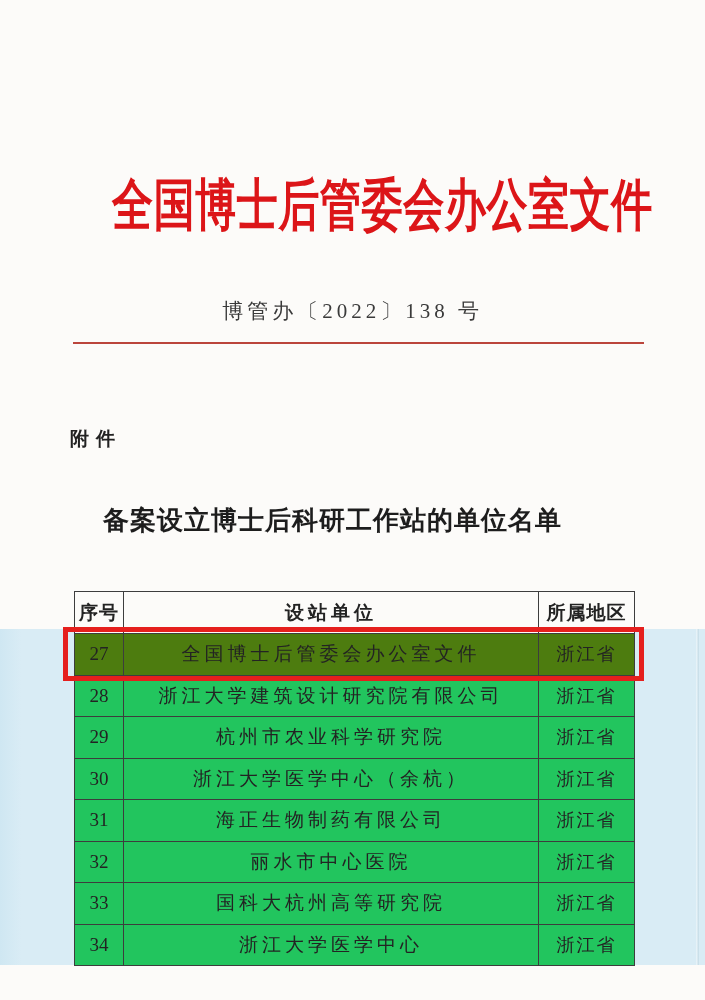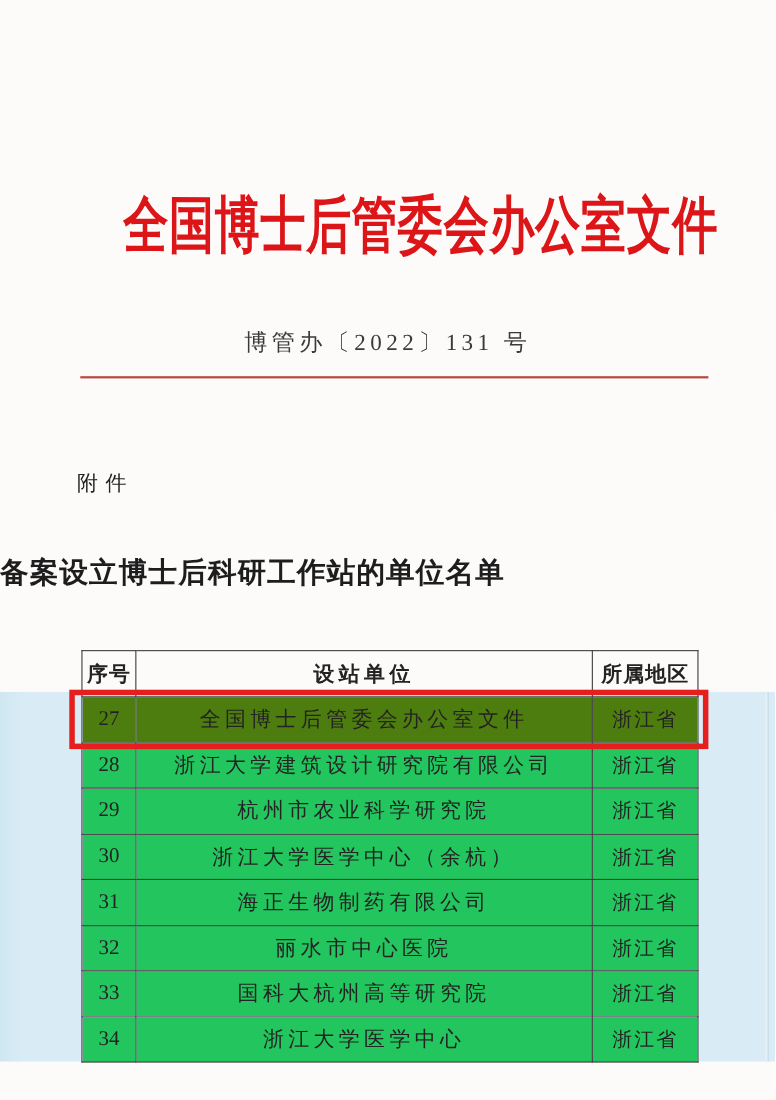--- a/index.html
+++ b/index.html
@@ -66,30 +66,30 @@
     width: 571px; height: 2px;
     background: #bb453c;
     z-index: 2;
   }
 
   .attachment-label {
     position: absolute;
     left: 70px; top: 426px;
     color: #222222;
     font-size: 19px;
-    font-weight: normal;
+    font-weight: bold;
     letter-spacing: 7px;
     z-index: 2;
   }
 
   .table-title {
     position: absolute;
     left: 0; top: 503px;
     width: 562px;
-    text-align: left;
+    text-align: right;
     color: #1d1d1d;
     font-size: 26px;
     font-weight: bold;
     letter-spacing: 1px;
     z-index: 2;
   }
 
   table.units {
     position: absolute;
     left: 74px; top: 591px;
@@ -139,21 +139,21 @@
 
 <div class="page">
 
   <div class="blue-band"></div>
   <div class="scan-edge-line"></div>
 
   <div class="doc-title">
     <span>全国博士后管委会办公室文件</span>
   </div>
 
-  <div class="doc-number">博管办〔2022〕131 号</div>
+  <div class="doc-number">博管办〔2022〕138 号</div>
 
   <div class="red-rule"></div>
 
   <div class="attachment-label">附件</div>
 
   <div class="table-title">备案设立博士后科研工作站的单位名单</div>
 
   <table class="units">
     <colgroup>
         <col class="c1">

